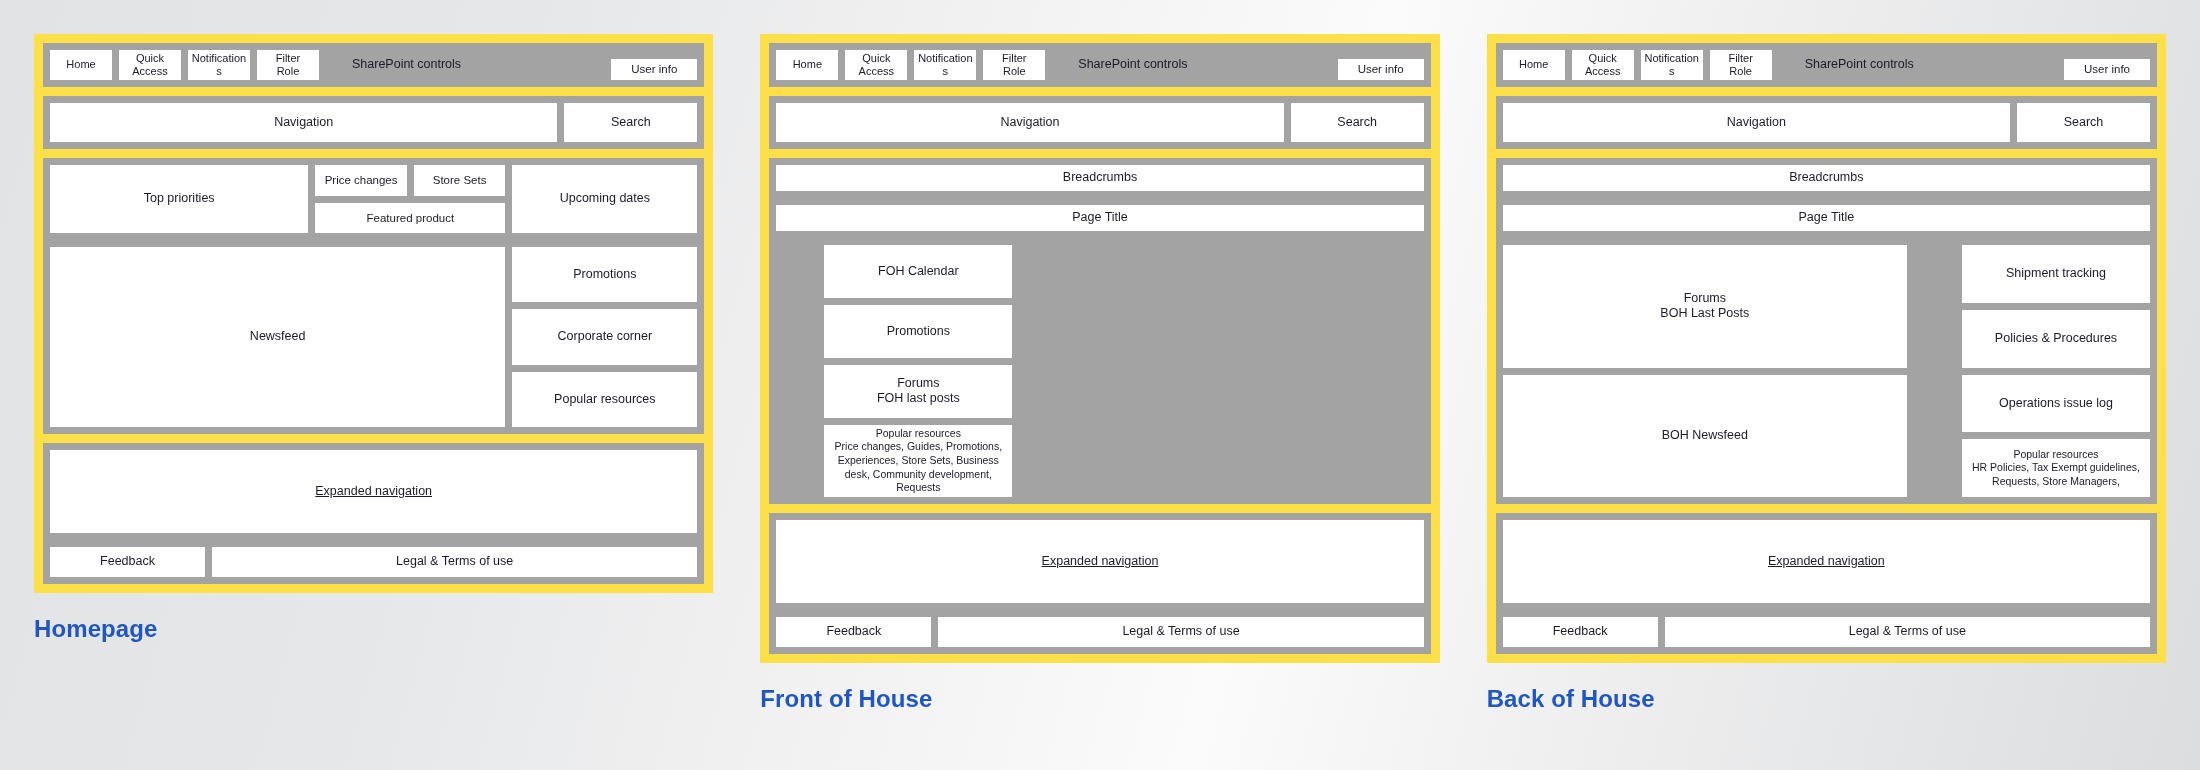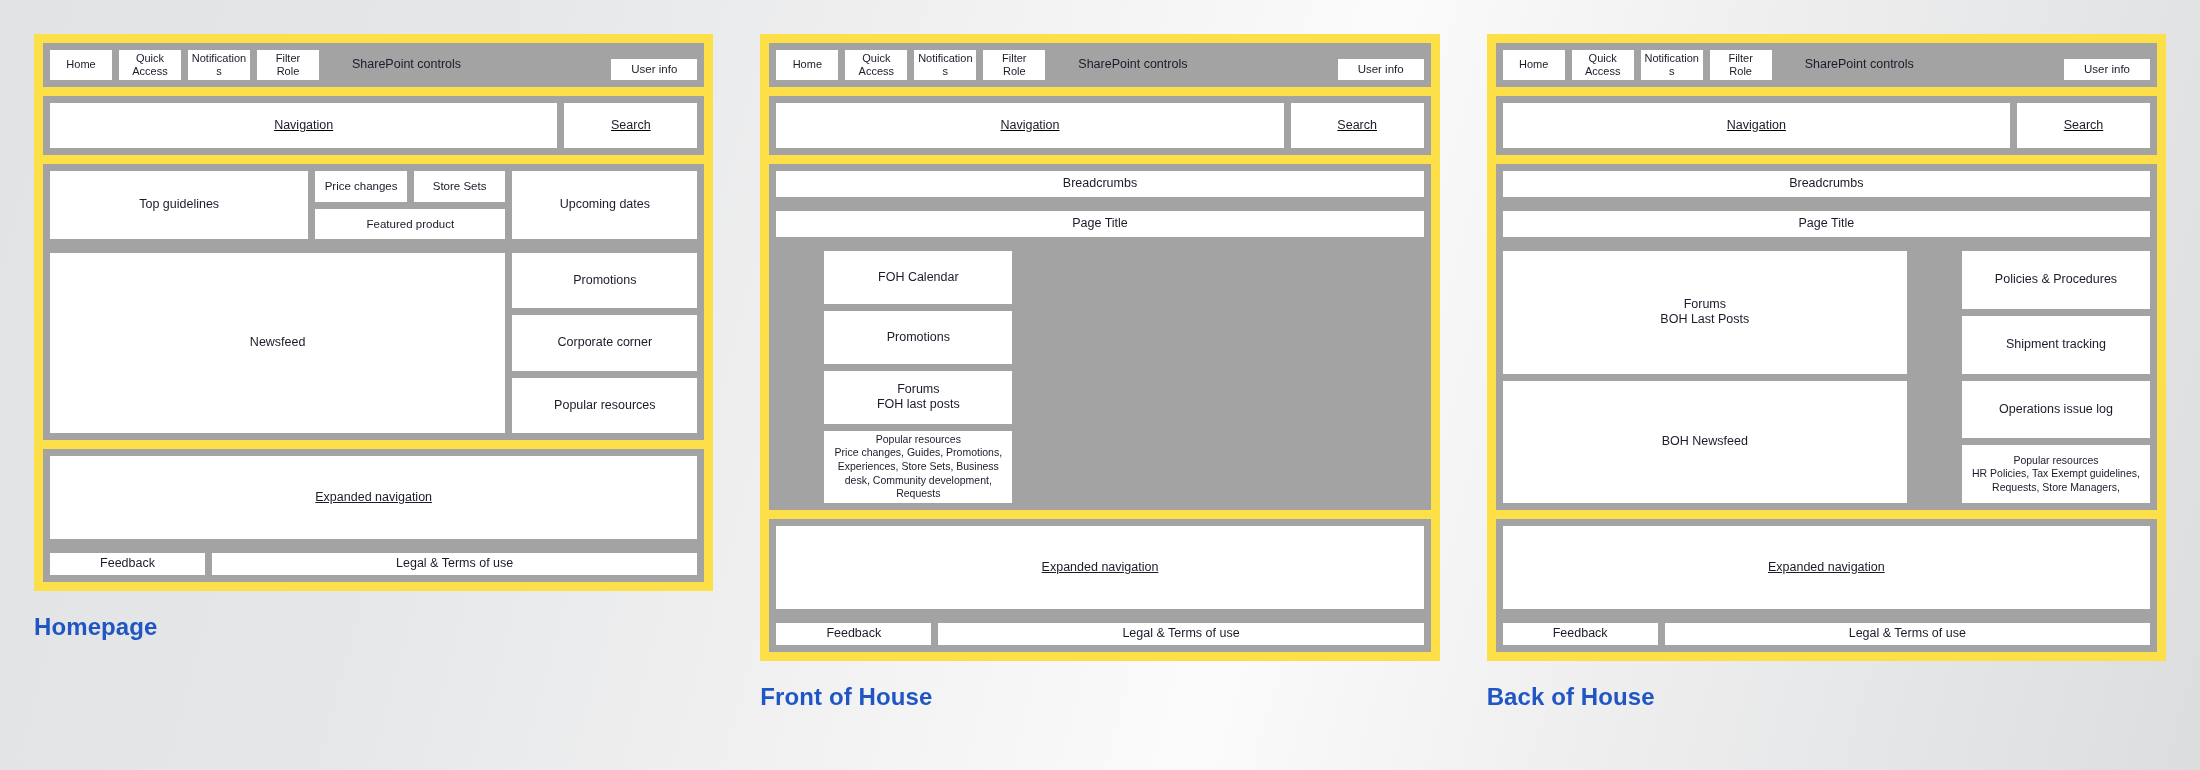--- a/index.html
+++ b/index.html
@@ -85,21 +85,21 @@
     padding-left: 26px;
   }
   .hdr .userinfo {
     flex: 0 0 86px;
     width: 86px;
     font-size: 11.5px;
     margin-top: 9px;
   }
 
   
-  .navband { height: 59px; align-items: stretch; text-decoration: underline; }
+  .navband { height: 53px; align-items: stretch; }
   .navband .nav-main { flex: 1 1 auto; }
   .navband .nav-search { flex: 0 0 133px; width: 133px; }
 
   
   .bodyband { flex-direction: column; }
   .bodyband .stackrow { display: flex; flex-direction: row; gap: 7px; }
   .bodyband .stackrow + .stackrow { margin-top: 7px; }
 
   .h-toprow { height: 68px; }
   .h-midrow { height: 180px; }
@@ -118,21 +118,21 @@
   .twocol { display: flex; flex-direction: row; gap: 7px; margin-top: 7px; }
   .twocol .maincol { flex: 1 1 auto; display: flex; flex-direction: column; gap: 7px; }
   .twocol .sidecol { flex: 0 0 236px; width: 236px; display: flex; flex-direction: column; gap: 7px; }
   .twocol .sidecol .cell { flex: 1 1 0; margin-left: 48px; }
   .twocol .maincol .cell { flex: 1 1 0; }
   .body-h { height: 252px; }
 
   
   .footband { flex-direction: column; }
   .footband .expanded { height: 83px; text-decoration: underline; }
-  .footband .footrow { display: flex; flex-direction: row; gap: 7px; margin-top: 7px; height: 22px; }
+  .footband .footrow { display: flex; flex-direction: row; gap: 7px; margin-top: 7px; height: 30px; }
   .footband .fb { flex: 0 0 155px; width: 155px; }
   .footband .legal { flex: 1 1 auto; }
 
   .caption {
     margin-top: 22px;
     color: #1f56c4;
     font-size: 24px;
     font-weight: bold;
     letter-spacing: .1px;
   }
@@ -157,21 +157,21 @@
         <div class="cell userinfo">User info</div>
       </div>
 
       <div class="band navband">
         <div class="cell nav-main">Navigation</div>
         <div class="cell nav-search">Search</div>
       </div>
 
       <div class="band bodyband">
         <div class="stackrow h-toprow">
-          <div class="cell h-left">Top guidelines</div>
+          <div class="cell h-left">Top priorities</div>
           <div class="h-midcol">
             <div class="duo">
               <div class="cell small">Price changes</div>
               <div class="cell small">Store Sets</div>
             </div>
             <div class="duo">
               <div class="cell small solo">Featured product</div>
             </div>
           </div>
           <div class="cell h-right">Upcoming dates</div>
@@ -268,22 +268,22 @@
       <div class="band bodyband">
         <div class="cell stripe">Breadcrumbs</div>
         <div class="cell stripe" style="margin-top:7px;">Page Title</div>
         <div class="twocol body-h">
           <div class="maincol">
             <div class="cell">Forums
 BOH Last Posts</div>
             <div class="cell">BOH Newsfeed</div>
           </div>
           <div class="sidecol">
+            <div class="cell">Shipment tracking</div>
             <div class="cell">Policies &amp; Procedures</div>
-            <div class="cell">Shipment tracking</div>
             <div class="cell">Operations issue log</div>
             <div class="cell tiny">Popular resources
 HR Policies, Tax Exempt guidelines, Requests, Store Managers,</div>
           </div>
         </div>
       </div>
 
       <div class="band footband">
         <div class="cell expanded">Expanded navigation</div>
         <div class="footrow">

